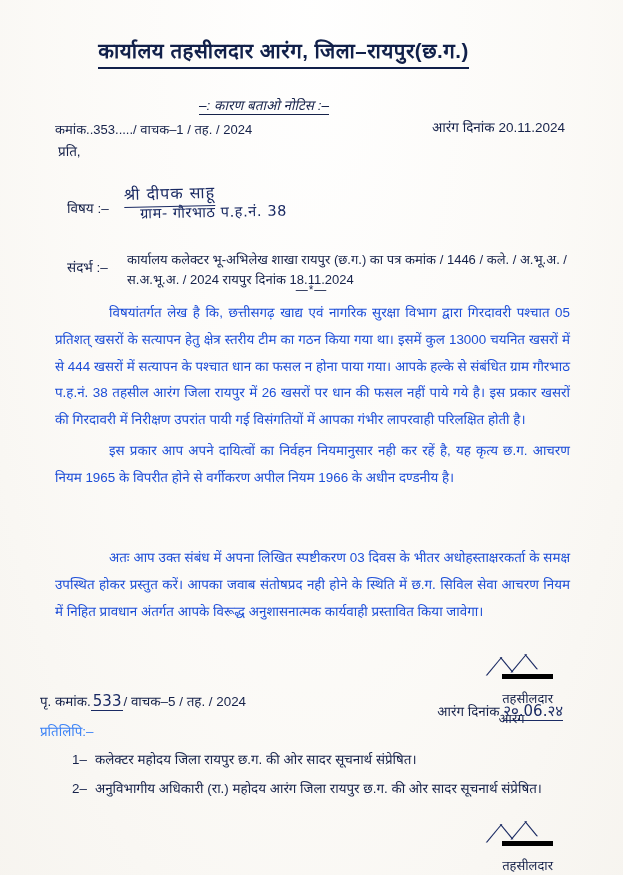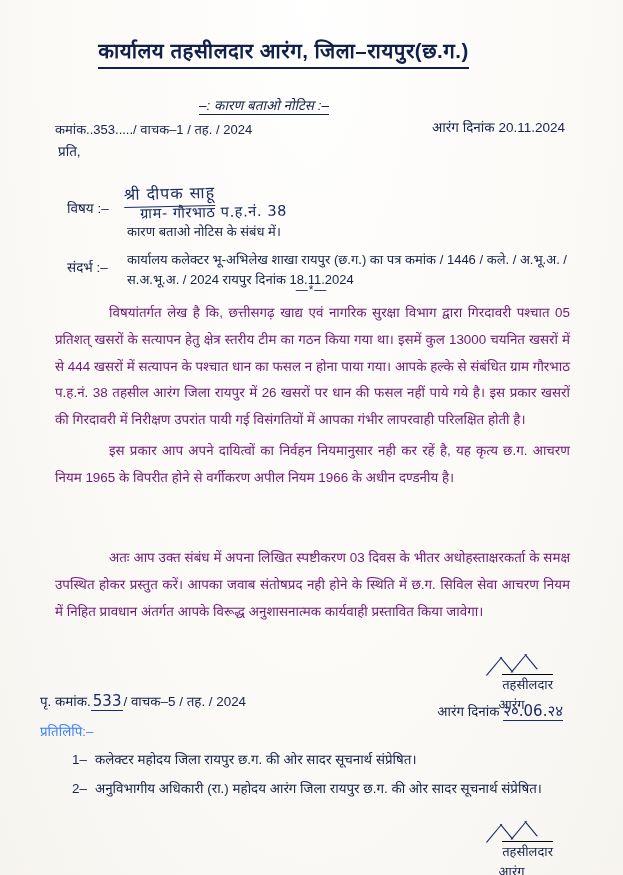--- a/index.html
+++ b/index.html
@@ -133,21 +133,21 @@
     font-size: 12px;
     color: #16224a;
     letter-spacing: 1px;
   }
   .body-text {
     position: absolute;
     left: 55px;
     width: 515px;
     font-size: 13.4px;
     line-height: 2.0;
-    color: #701a75;
+    color: #1d4ed8;
     text-align: justify;
     text-justify: inter-word;
   }
   .para1 { top: 300px; }
   .para2 { top: 438px; }
   .para3 { top: 545px; }
   .indent { display: inline-block; width: 54px; }
   .sign-block-1 {
     position: absolute;
     top: 648px;
@@ -162,22 +162,22 @@
     font-size: 22px;
     color: #1a2a63;
     transform: rotate(-7deg) skewX(-12deg);
     display: block;
     margin-bottom: 0px;
     letter-spacing: -3px;
     height: 26px;
     overflow: hidden;
   }
   .sign-name {
-    border-top: 1px solid #000000;
-    padding-top: 0;
+    border-top: 5px solid #000000;
+    padding-top: 10px;
     display: block;
     margin-left: 32px;
   }
   .foot-krmank {
     position: absolute;
     top: 692px;
     left: 40px;
     font-size: 13.4px;
     color: #16224a;
   }
@@ -248,21 +248,20 @@
 
   <div class="row-krmank">कमांक..353...../ वाचक–1 / तह. / 2024</div>
   <div class="row-date">आरंग दिनांक 20.11.2024</div>
 
   <div class="prati">प्रति,</div>
 
   <div class="handwrite hw-name">श्री दीपक साहू</div>
   <div class="handwrite hw-village">ग्राम- गौरभाठ प.ह.नं. 38</div>
 
   <div class="field-label vishay-label">विषय :–</div>
-  <div class="field-value vishay-value">कारण बताओ नोटिस के संबंध में।</div>
 
   <div class="field-label sandarbh-label" style="top:258px;">संदर्भ :–</div>
   <div class="field-value sandarbh-value" style="top:250px;">कार्यालय कलेक्टर भू-अभिलेख शाखा रायपुर (छ.ग.) का पत्र कमांक / 1446 / कले. / अ.भू.अ. / स.अ.भू.अ. / 2024 रायपुर दिनांक 18.11.2024</div>
 
   <div class="star-sep">—*—</div>
 
   <div class="body-text para1">
     <span class="indent"></span><span>विषयांतर्गत लेख है कि, छत्तीसगढ़ खाद्य एवं नागरिक सुरक्षा विभाग द्वारा गिरदावरी पश्चात 05 प्रतिशत् खसरों के सत्यापन हेतु क्षेत्र स्तरीय टीम का गठन किया गया था। इसमें कुल 13000 चयनित खसरों में से 444 खसरों में सत्यापन के पश्चात धान का फसल न होना पाया गया। आपके हल्के से संबंधित ग्राम गौरभाठ प.ह.नं. 38 तहसील आरंग जिला रायपुर में 26 खसरों पर धान की फसल नहीं पाये गये है। इस प्रकार खसरों की गिरदावरी में निरीक्षण उपरांत पायी गई विसंगतियों में आपका गंभीर लापरवाही परिलक्षित होती है।</span>
   </div>
 

